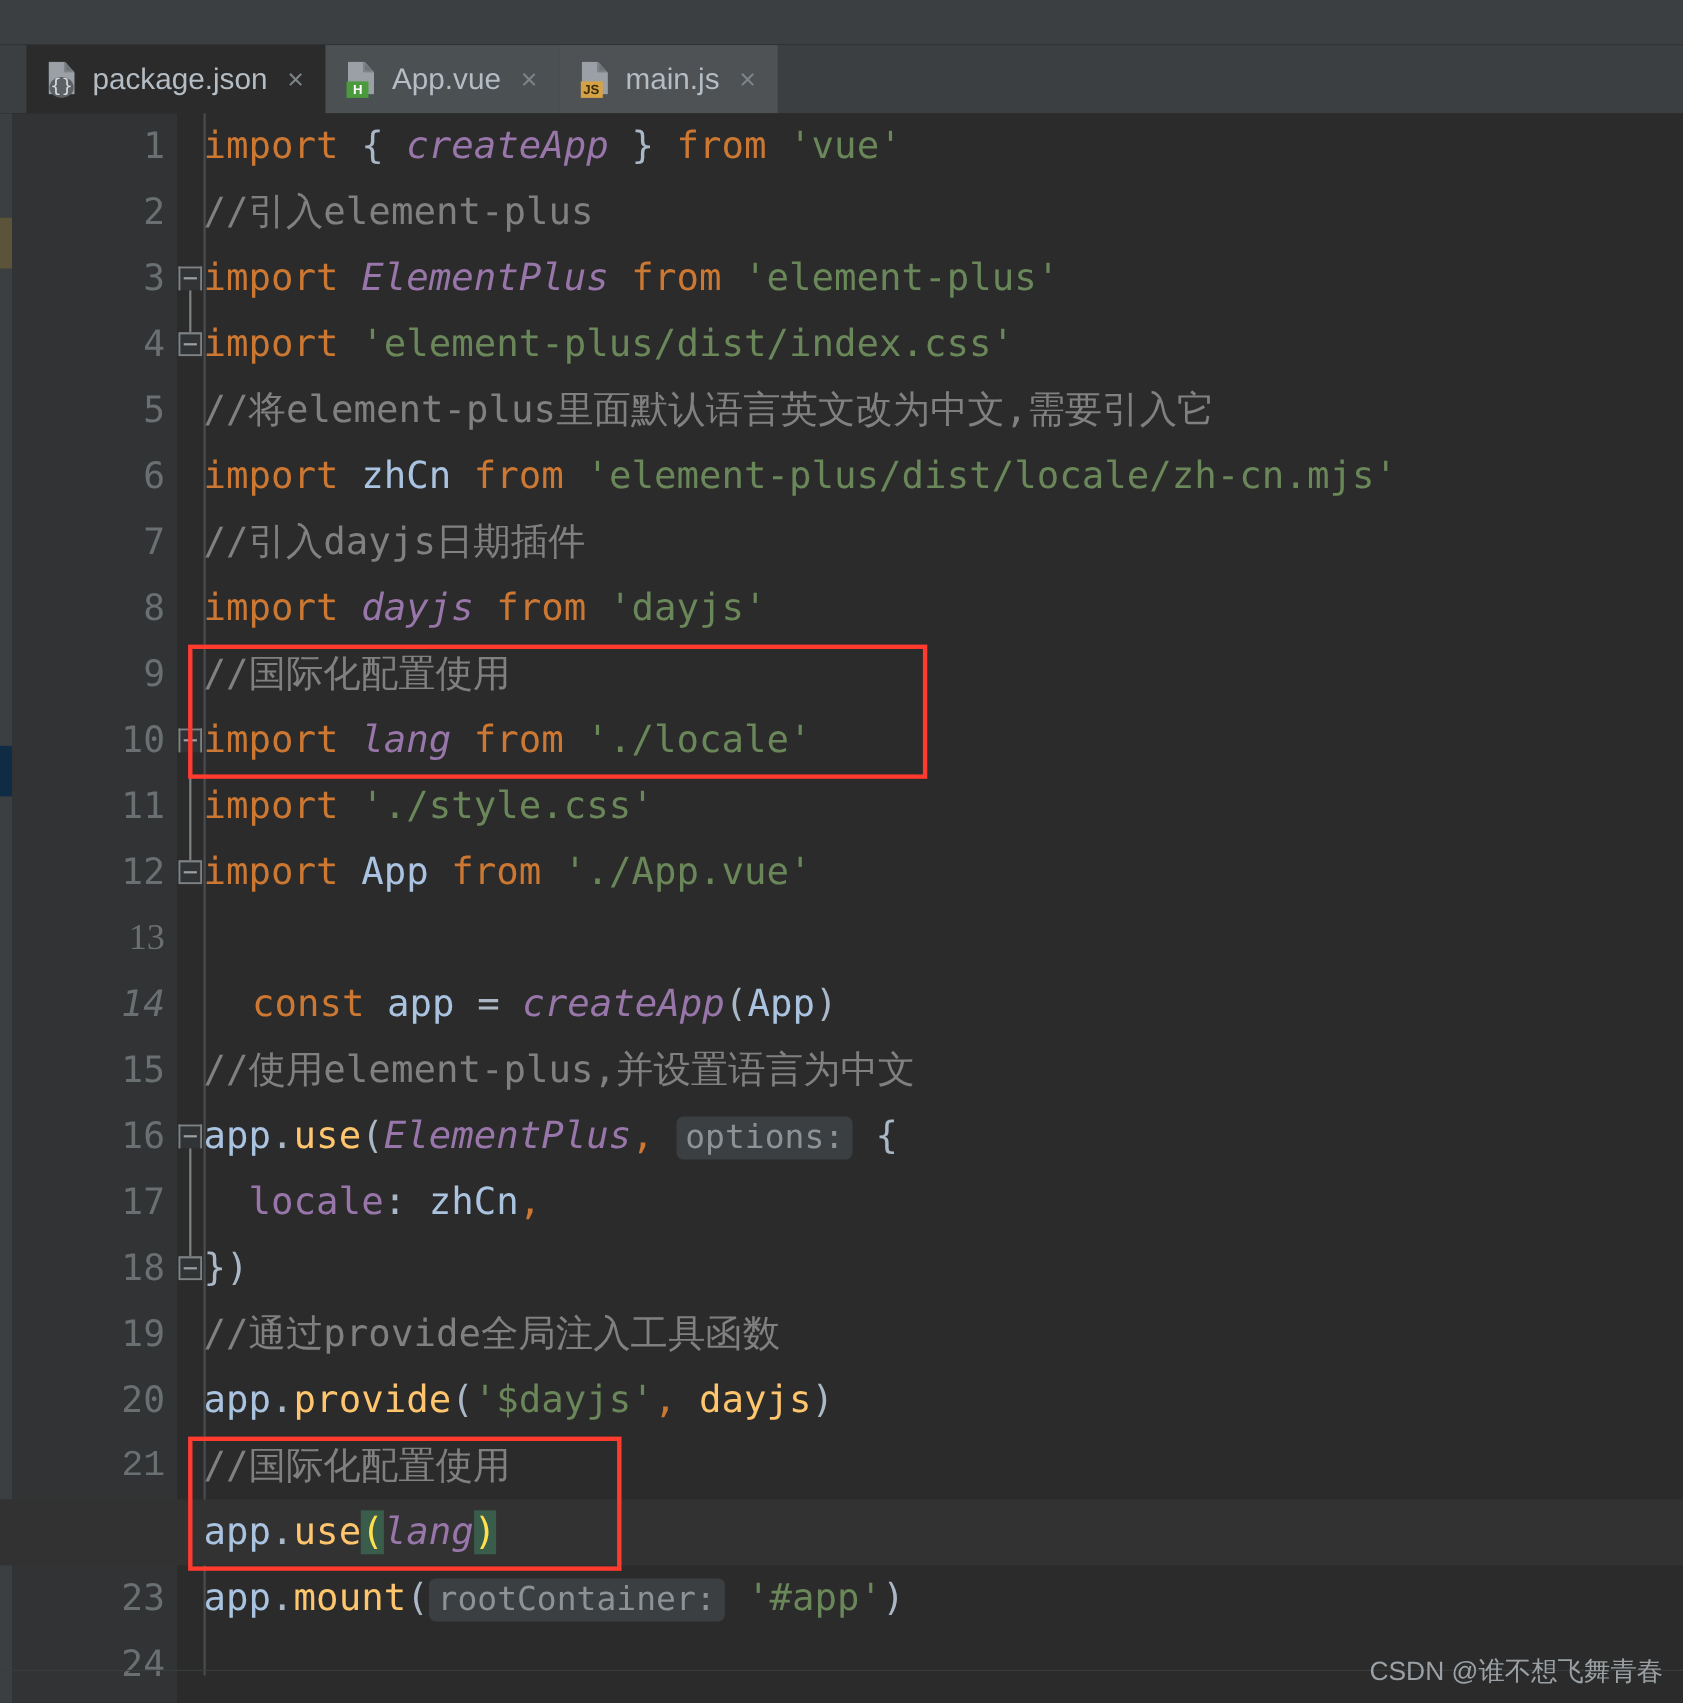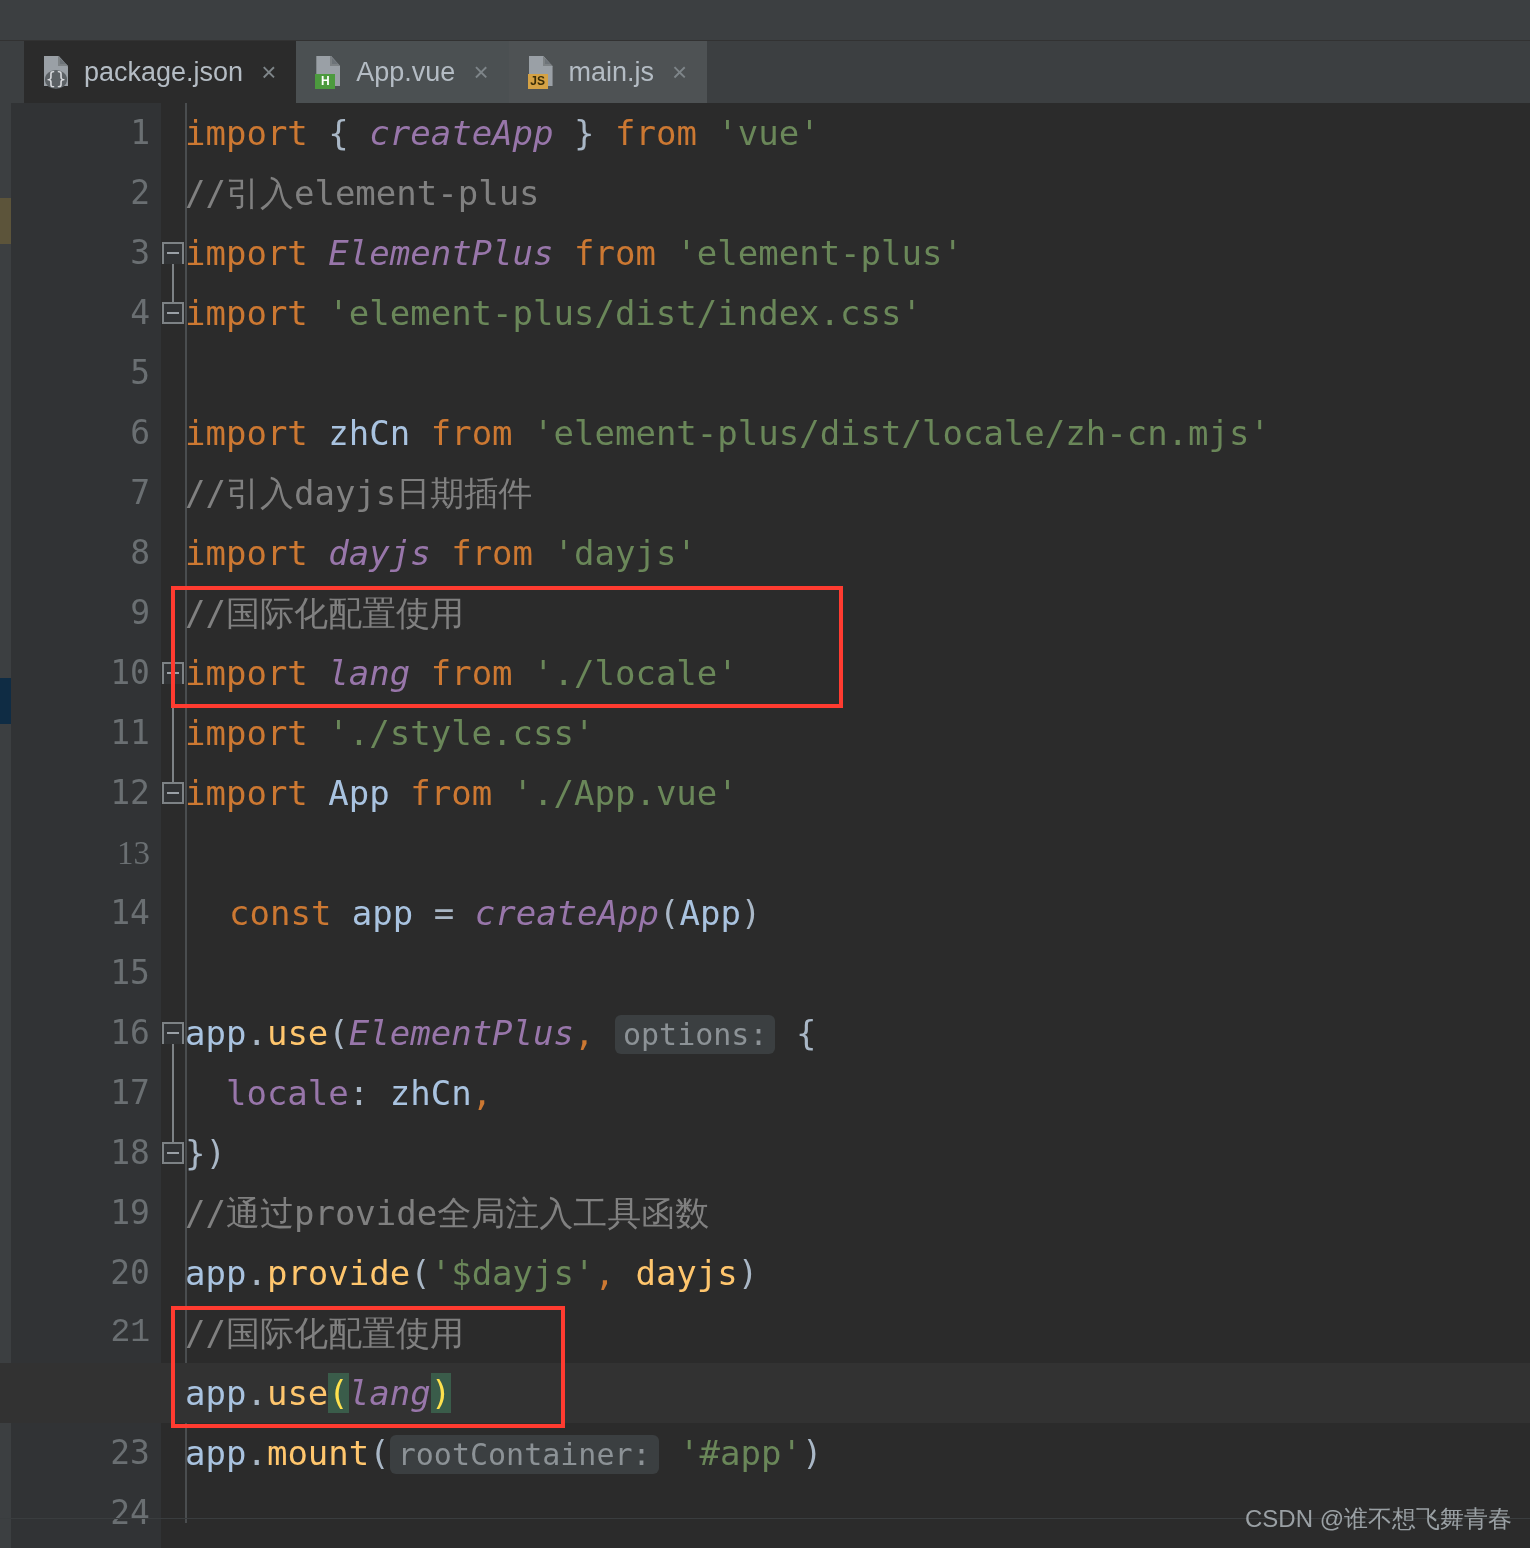--- a/index.html
+++ b/index.html
@@ -133,21 +133,21 @@
       <div class="lnum" style="top: 180px;">4</div>
       <div class="lnum" style="top: 240px;">5</div>
       <div class="lnum" style="top: 300px;">6</div>
       <div class="lnum" style="top: 360px;">7</div>
       <div class="lnum" style="top: 420px;">8</div>
       <div class="lnum" style="top: 480px;">9</div>
       <div class="lnum" style="top: 540px;">10</div>
       <div class="lnum" style="top: 600px;">11</div>
       <div class="lnum" style="top: 660px;">12</div>
       <div class="lnum" style="top: 720px; font-family: Liberation Serif, serif;">13</div>
-      <div class="lnum" style="top: 780px;">14</div>
+      <div class="lnum" style="top: 780px; font-style: italic;">14</div>
       <div class="lnum" style="top: 840px;">15</div>
       <div class="lnum" style="top: 900px;">16</div>
       <div class="lnum" style="top: 960px;">17</div>
       <div class="lnum" style="top: 1020px;">18</div>
       <div class="lnum" style="top: 1080px;">19</div>
       <div class="lnum" style="top: 1140px;">20</div>
       <div class="lnum" style="top: 1200px; font-family: Liberation Mono, monospace;">21</div>
       <div class="lnum cur" style="top: 1260px;">22</div>
       <div class="lnum" style="top: 1320px;">23</div>
       <div class="lnum" style="top: 1380px;">24</div>
@@ -174,29 +174,31 @@
       <div class="foldline" style="top: 161px; height: 38px;"></div>
       <div class="foldline" style="top: 581px; height: 98px;"></div>
       <div class="foldline" style="top: 941px; height: 98px;"></div>
     </div>
   <div id="guide"></div>
   <div id="code">
       <div class="ln" style="top: 0px;"><span class="kw">import</span><span class="pun"> </span><span class="pun">{</span><span class="pun"> </span><span class="ident">createApp</span><span class="pun"> </span><span class="pun">}</span><span class="pun"> </span><span class="kw">from</span><span class="pun"> </span><span class="str">'vue'</span></div>
       <div class="ln" style="top: 60px;"><span class="cmt">//引入element-plus</span></div>
       <div class="ln" style="top: 120px;"><span class="kw">import</span><span class="pun"> </span><span class="ident">ElementPlus</span><span class="pun"> </span><span class="kw">from</span><span class="pun"> </span><span class="str">'element-plus'</span></div>
       <div class="ln" style="top: 180px;"><span class="kw">import</span><span class="pun"> </span><span class="str">'element-plus/dist/index.css'</span></div>
+      <div class="ln" style="top: 240px;"><span class="cmt">//将element-plus里面默认语言英文改为中文,需要引入它</span></div>
       <div class="ln" style="top: 300px;"><span class="kw">import</span><span class="pun"> </span><span class="cls">zhCn</span><span class="pun"> </span><span class="kw">from</span><span class="pun"> </span><span class="str">'element-plus/dist/locale/zh-cn.mjs'</span></div>
       <div class="ln" style="top: 360px;"><span class="cmt">//引入dayjs日期插件</span></div>
       <div class="ln" style="top: 420px;"><span class="kw">import</span><span class="pun"> </span><span class="ident">dayjs</span><span class="pun"> </span><span class="kw">from</span><span class="pun"> </span><span class="str">'dayjs'</span></div>
       <div class="ln" style="top: 480px;"><span class="cmt">//国际化配置使用</span></div>
       <div class="ln" style="top: 540px;"><span class="kw">import</span><span class="pun"> </span><span class="ident">lang</span><span class="pun"> </span><span class="kw">from</span><span class="pun"> </span><span class="str">'./locale'</span></div>
       <div class="ln" style="top: 600px;"><span class="kw">import</span><span class="pun"> </span><span class="str">'./style.css'</span></div>
       <div class="ln" style="top: 660px;"><span class="kw">import</span><span class="pun"> </span><span class="cls">App</span><span class="pun"> </span><span class="kw">from</span><span class="pun"> </span><span class="str">'./App.vue'</span></div>
       <div class="ln" style="top: 720px;"></div>
       <div class="ln" style="top: 780px; padding-left: 44px;"><span class="kw">const</span><span class="pun"> </span><span class="cls">app</span><span class="pun"> </span><span class="pun">=</span><span class="pun"> </span><span class="ident">createApp</span><span class="pun">(</span><span class="cls">App</span><span class="pun">)</span></div>
+      <div class="ln" style="top: 840px;"><span class="cmt">//使用element-plus,并设置语言为中文</span></div>
       <div class="ln" style="top: 900px;"><span class="cls">app</span><span class="pun">.</span><span class="fn">use</span><span class="pun">(</span><span class="ident">ElementPlus</span><span class="kw">,</span><span class="pun"> </span><span class="hint">options:</span><span class="pun"> </span><span class="pun">{</span></div>
       <div class="ln" style="top: 960px;"><span class="pun">  </span><span class="ident-p">locale</span><span class="pun">:</span><span class="pun"> </span><span class="cls">zhCn</span><span class="kw">,</span></div>
       <div class="ln" style="top: 1020px;"><span class="pun">}</span><span class="pun">)</span></div>
       <div class="ln" style="top: 1080px;"><span class="cmt">//通过provide全局注入工具函数</span></div>
       <div class="ln" style="top: 1140px;"><span class="cls">app</span><span class="pun">.</span><span class="fn">provide</span><span class="pun">(</span><span class="str">'$dayjs'</span><span class="kw">,</span><span class="pun"> </span><span class="fn">dayjs</span><span class="pun">)</span></div>
       <div class="ln" style="top: 1200px;"><span class="cmt">//国际化配置使用</span></div>
       <div style="position: absolute; left: -185px; right: 0px; height: 60px; background: rgb(50, 50, 50); top: 1260px;"></div>
       <div class="ln" style="top: 1260px;"><span class="cls">app</span><span class="pun">.</span><span class="fn">use</span><span class="brmatch">(</span><span class="ident">lang</span><span class="brmatch">)</span></div>
       <div class="ln" style="top: 1320px;"><span class="cls">app</span><span class="pun">.</span><span class="fn">mount</span><span class="pun">(</span><span class="hint">rootContainer:</span><span class="pun"> </span><span class="str">'#app'</span><span class="pun">)</span></div>
       <div class="ln" style="top: 1380px;"></div>

